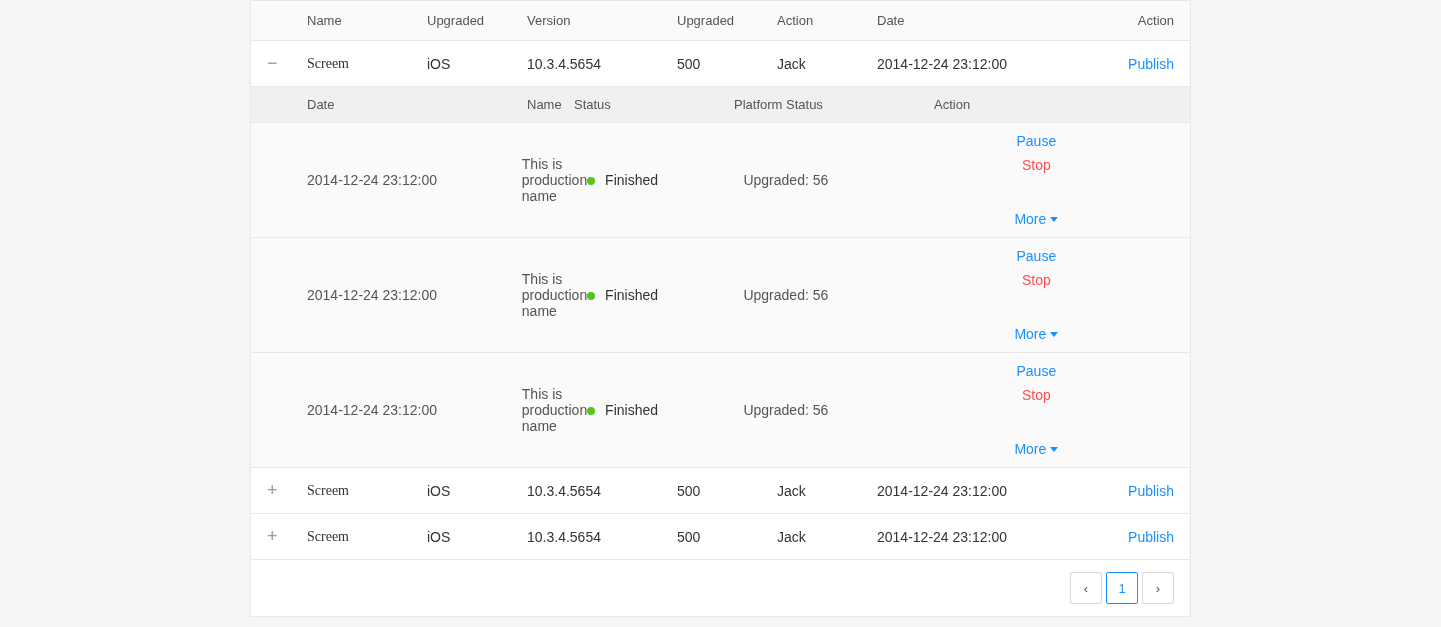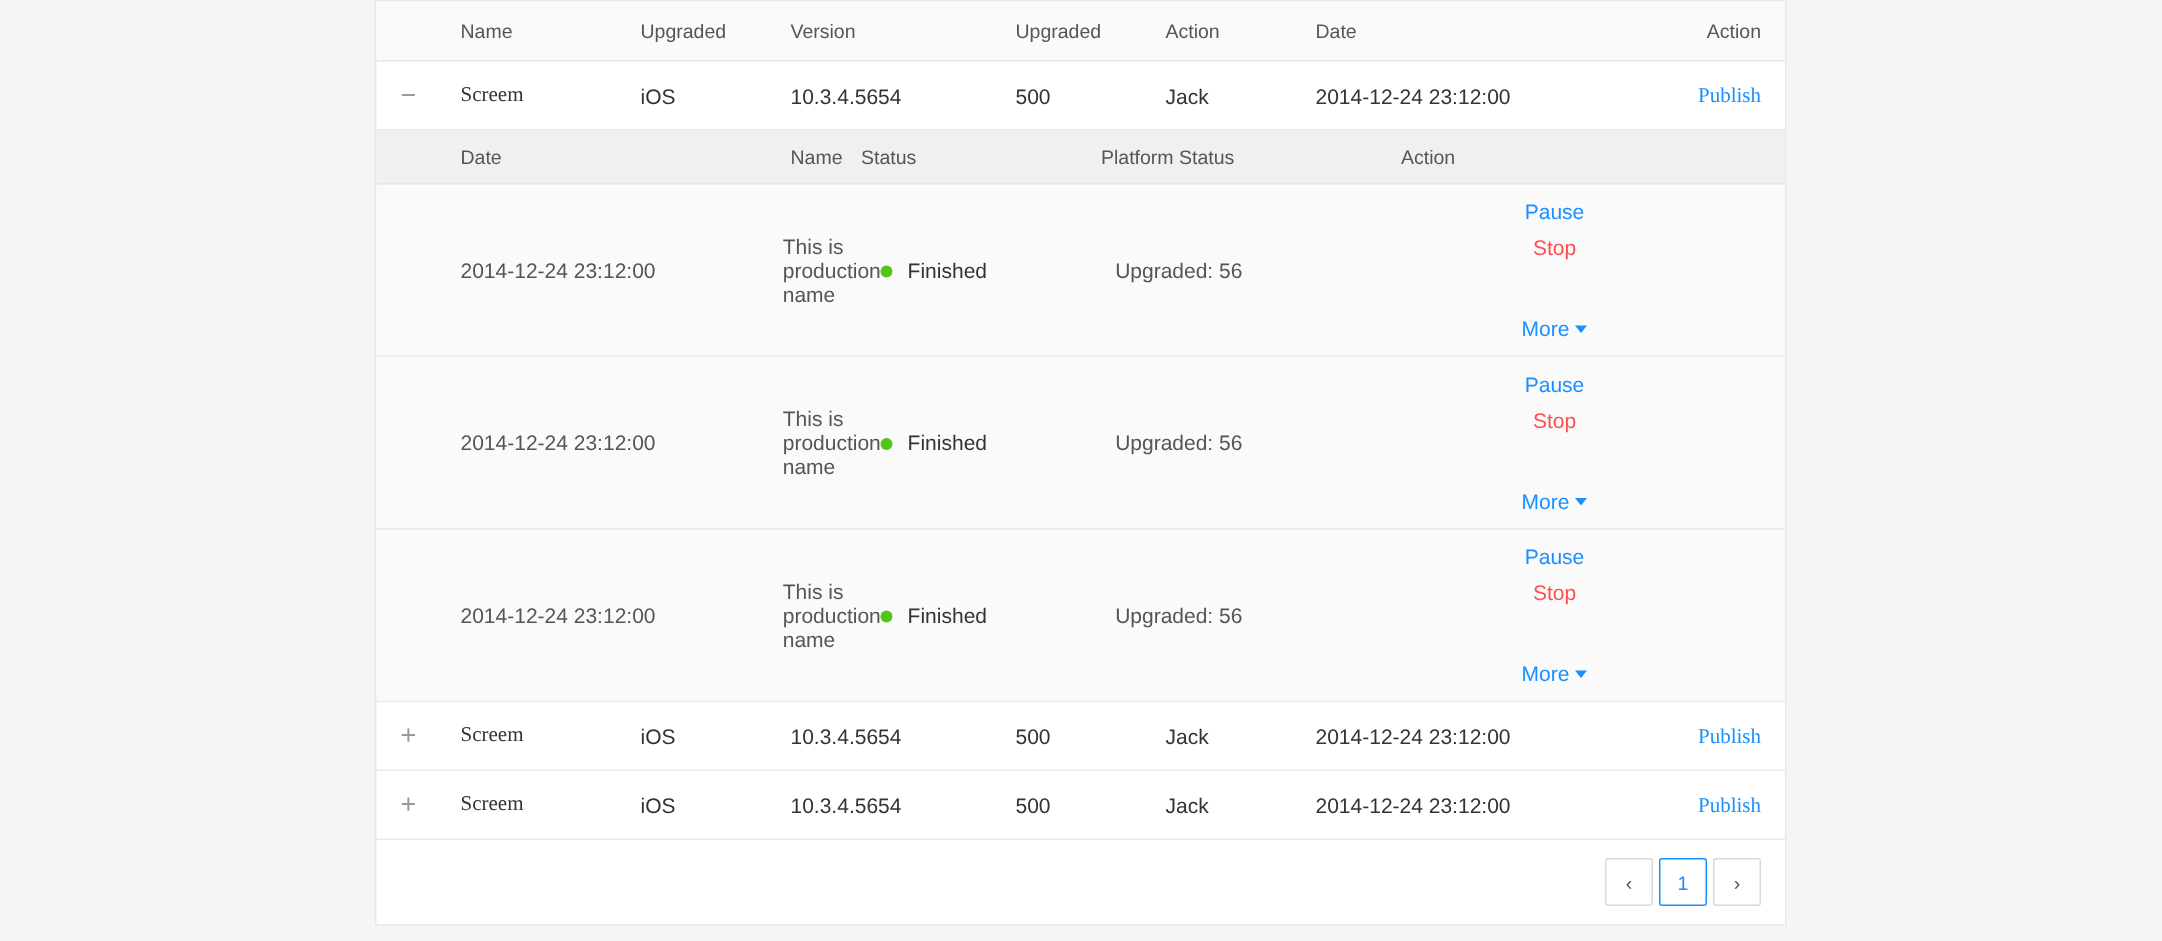--- a/index.html
+++ b/index.html
@@ -58,21 +58,20 @@
     .main-row-top .col-version { width: 150px; }
     .main-row-top .col-upgraded { width: 100px; }
     .main-row-top .col-creator { width: 100px; }
     .main-row-top .col-date { flex: 1; }
     .main-row-top .col-action { width: 150px; text-align: right; }
 
     .action-link {
       color: #1890ff;
       cursor: pointer;
       text-decoration: none;
-      font-family: Liberation Serif, serif;
     }
 
     
     .sub-table {
       width: 100%;
       border-top: 1px solid #e8e8e8;
       background: #fafafa;
     }
     .sub-header {
       display: flex;

